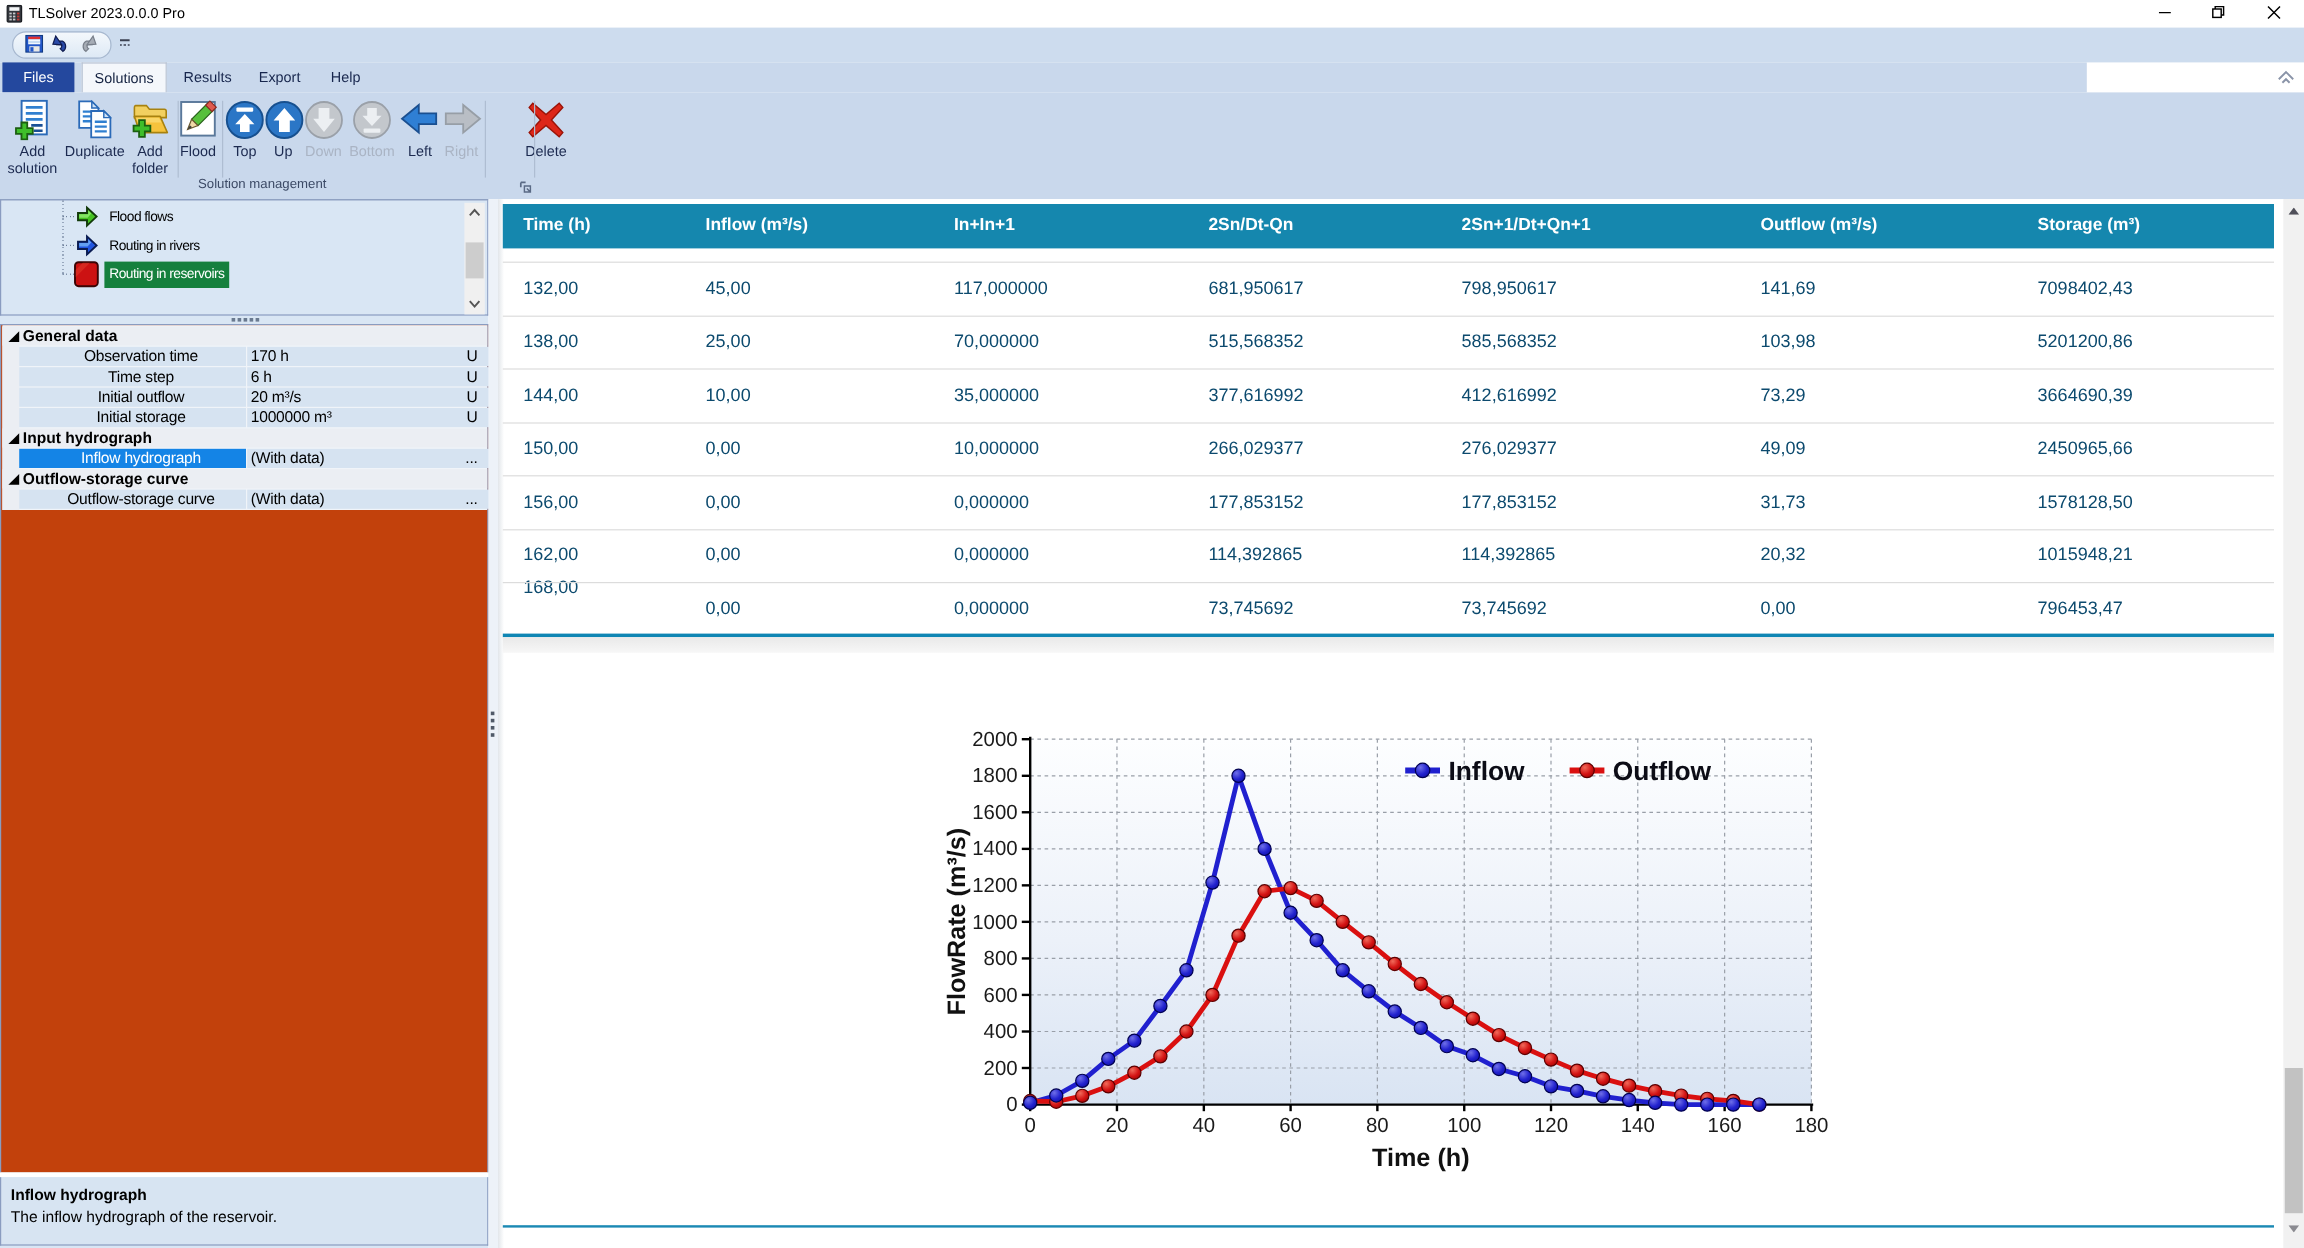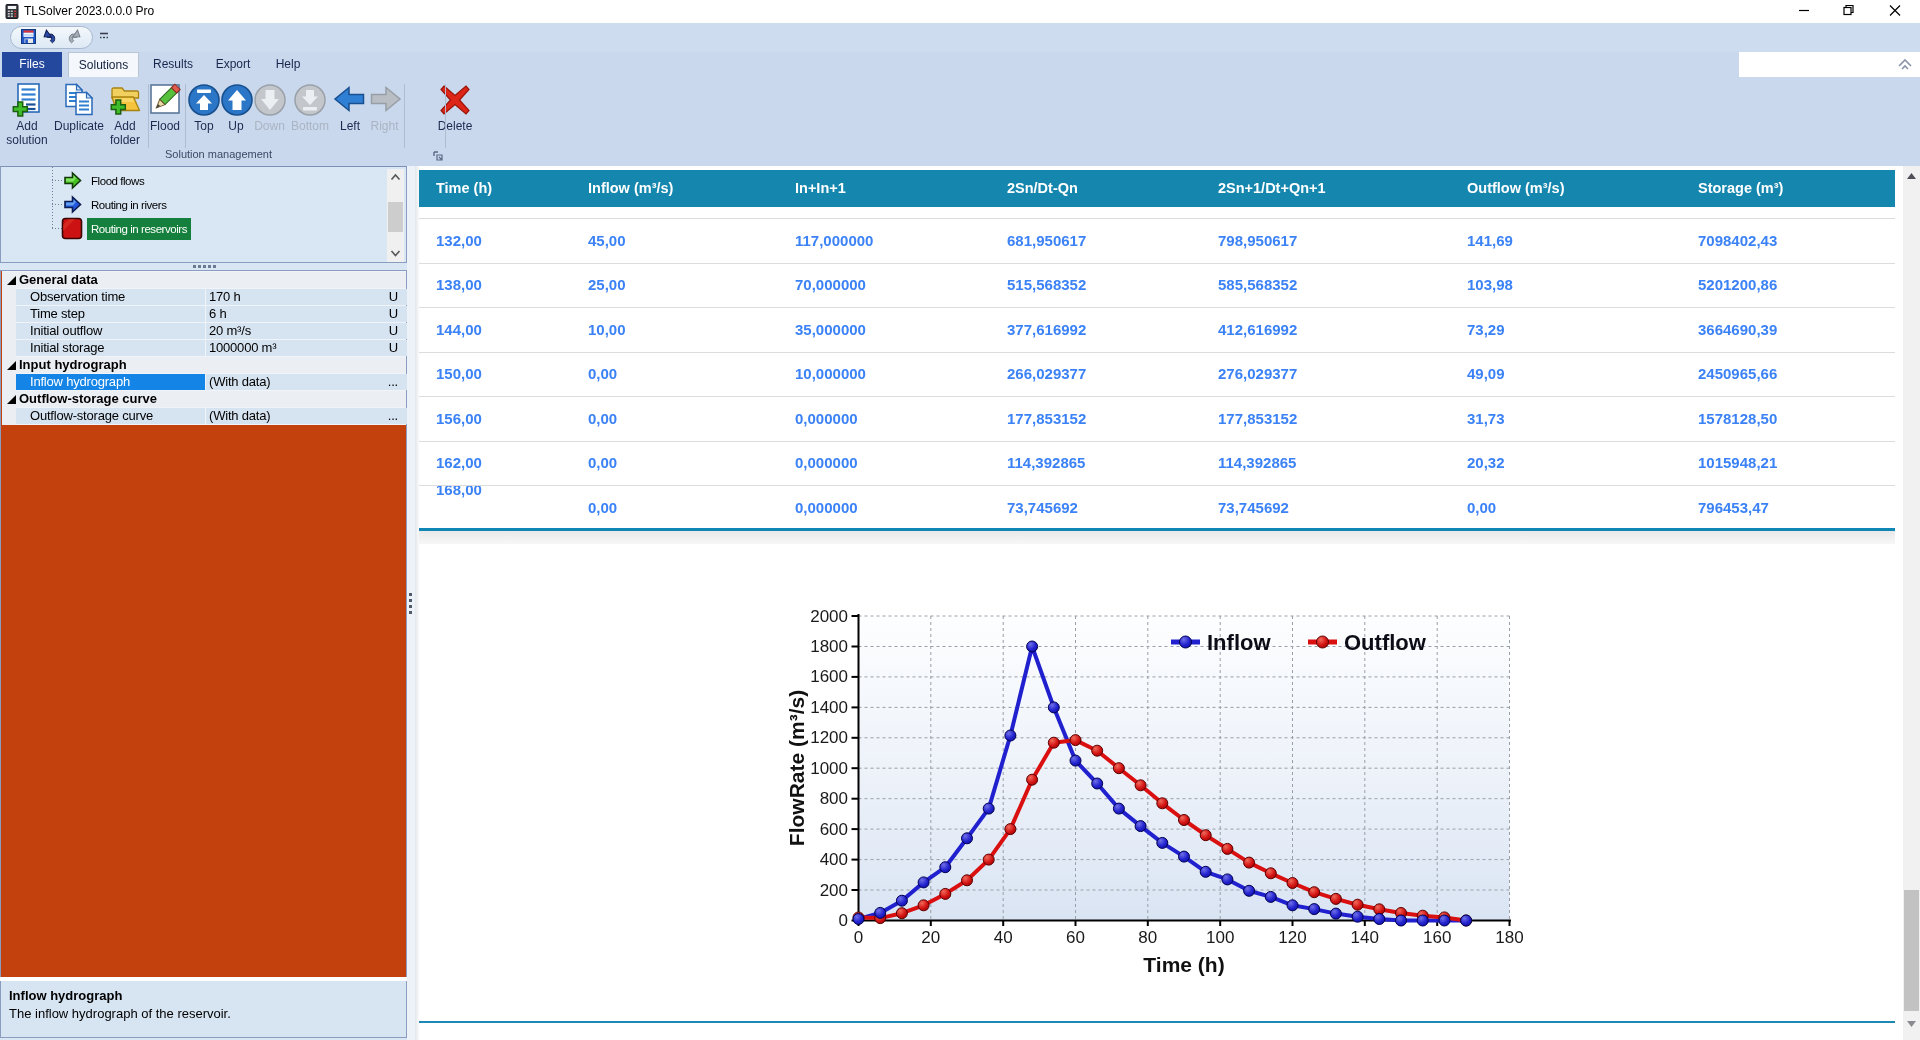--- a/index.html
+++ b/index.html
@@ -31,35 +31,35 @@
 .titem.sel { background:#15803d; color:#fff; }
 
 #tsb { position:absolute; right:2px; top:2px; width:17px; height:93px; background:#f0f0f0; }
 
 #pgrid { position:absolute; left:0; top:104px; width:407px; height:707px; background:#c2410c; border:1px solid #8a9cc0; border-bottom:none; }
 .lstrip { position:absolute; left:1px; top:1px; width:14px; height:153px; background:#ebeef3; }
 .rowsbg { position:absolute; left:1px; top:0px; width:404px; height:154px; background:#f0f4f9; }
 .cat { position:absolute; left:1px; width:404px; height:16px; background:#ebeef3; font-weight:bold; font-size:13px; color:#000; line-height:16px; }
 .tri { position:absolute; left:5px; top:4px; width:0; height:0; border-left:9px solid transparent; border-bottom:9px solid #000; }
 .prow { position:absolute; left:15px; width:390px; height:16px; font-size:13px; letter-spacing:-0.2px; color:#000; line-height:16px; }
-.pname { position:absolute; left:0; top:0; width:189px; height:16px; padding-left:14px; background:#d6e3f1; }
+.pname { position:absolute; left:0; top:0; width:189px; height:16px; padding-left:14px; background:#d6e3f1;text-align:center; }
 .psel { background:#1484e6; color:#fff; }
 .pval { position:absolute; left:190px; top:0; width:215px; height:16px; padding-left:3px; background:#d6e3f1; }
 .pu { position:absolute; right:8px; top:0; }
 .vdots { position:absolute; width:1px; background-image:repeating-linear-gradient(to bottom,#6e7f9a 0px,#6e7f9a 1px,transparent 1px,transparent 3px); }
 .hdots { position:absolute; height:1px; background-image:repeating-linear-gradient(to right,#6e7f9a 0px,#6e7f9a 1px,transparent 1px,transparent 3px); }
 #vsplit { position:absolute; left:407px; top:166px; width:8px; height:874px; background:#edf2f8; }
 #vsplit span { position:absolute; left:2px; width:3px; height:3px; background:#505a68; }
 #desc { position:absolute; left:0; top:815px; width:407px; height:57px; background:#d7e4f2; border:1px solid #8a9cc0; border-top:none; font-size:13px; color:#000; }
 #gapw { position:absolute; left:0; top:811px; width:407px; height:4px; background:#ffffff; }
 
 #rightarea { position:absolute; left:415px; top:166px; width:1488px; height:874px; background:#ffffff; }
 #thead { position:absolute; left:419px; top:170px; width:1476px; height:37px; background:#1587ae; }
 .hcell { position:absolute; top:0; height:37px; line-height:37px; color:#fff; font-size:14.5px; font-weight:bold; }
-.tcell { position:absolute; height:44px; line-height:44px; color:#3b82f6; font-size:15px;font-weight:bold; }
+.tcell { position:absolute; height:44px; line-height:44px; color:#0c4a6e; font-size:15px; }
 .rowsep { position:absolute; left:419px; width:1476px; height:1px; background:#dcdcdc; }
 
 #vsb { position:absolute; left:1903px; top:166px; width:17px; height:874px; background:#f1f1f1; }
 #vsb .thumb { position:absolute; left:1px; top:724px; width:15px; height:121px; background:#c2c2c2; }
 </style>
 </head>
 <body>
 
 <div id="titlebar">
   <svg style="position:absolute;left:5px;top:4px;" width="15" height="15" viewBox="0 0 15 15">

